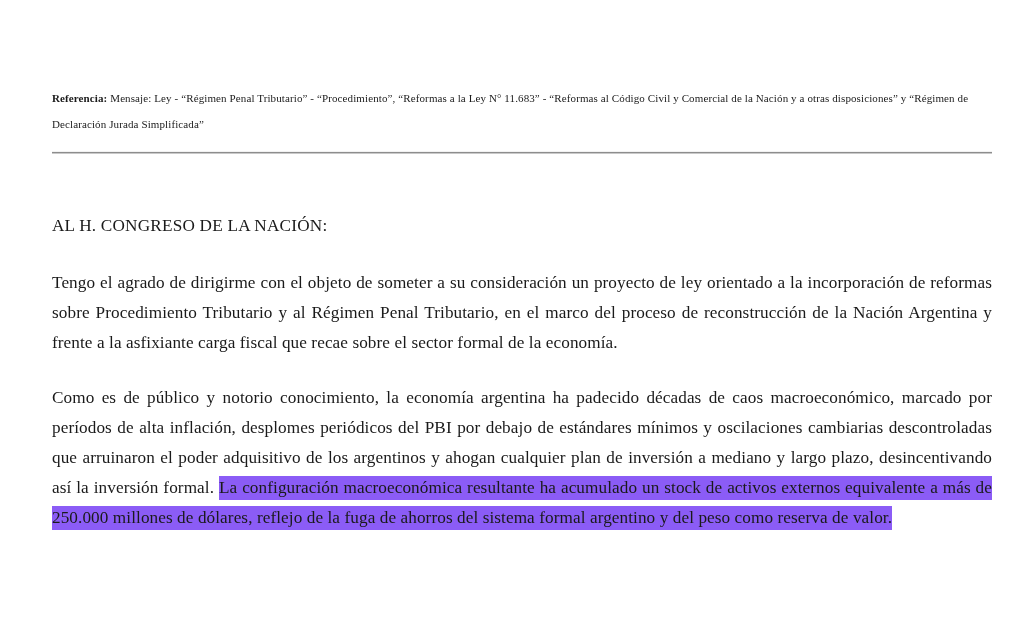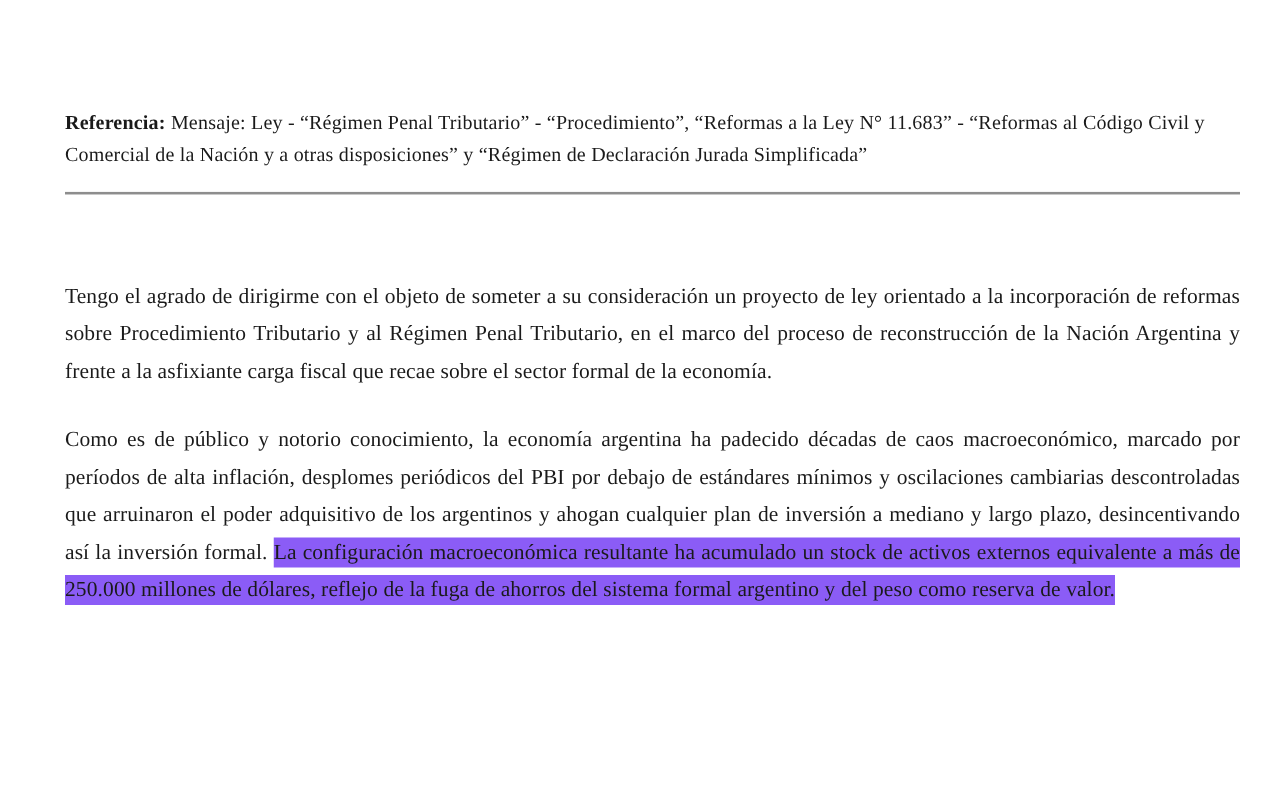--- a/index.html
+++ b/index.html
@@ -26,21 +26,21 @@
   .content {
     position: absolute;
     left: 52px;
     top: 0;
     width: 940px;
   }
 
   
   .reference-block {
     margin-top: 86px;
-    font-size: 16px;
+    font-size: 11px;
     line-height: 25.5px;
     text-align: left;
     color: #1a1a1a;
     letter-spacing: 0.01em;
   }
   .reference-label {
     font-weight: bold;
   }
 
   
@@ -71,21 +71,21 @@
   
   .body-paragraph {
     font-size: 17.2px;
     line-height: 30px;
     text-align: justify;
     text-justify: inter-word;
     color: #1a1a1a;
     letter-spacing: 0.005em;
   }
   .body-paragraph.first {
-    margin-top: 66px;
+    margin-top: 30px;
   }
   .body-paragraph.second {
     margin-top: 25px;
   }
 
   
   .highlight {
     background-color: #8b5cf6;
     box-decoration-break: clone;
     -webkit-box-decoration-break: clone;
@@ -95,19 +95,20 @@
 </head>
 <body>
 
 <div class="page">
   <div class="content">
 
     <p class="reference-block"><span class="reference-label">Referencia:</span><span> Mensaje: Ley - “Régimen Penal Tributario” - “Procedimiento”, “Reformas a la Ley N° 11.683” - “Reformas al Código Civil y Comercial de la Nación y a otras disposiciones” y “Régimen de Declaración Jurada Simplificada”</span></p>
 
     <div class="divider"></div>
 
+    <p class="addressee">AL H. CONGRESO DE LA NACIÓN:</p>
 
     <p class="body-paragraph first">Tengo el agrado de dirigirme con el objeto de someter a su consideración un proyecto de ley orientado a la incorporación de reformas sobre Procedimiento Tributario y al Régimen Penal Tributario, en el marco del proceso de reconstrucción de la Nación Argentina y frente a la asfixiante carga fiscal que recae sobre el sector formal de la economía.</p>
 
     <p class="body-paragraph second"><span>Como es de público y notorio conocimiento, la economía argentina ha padecido décadas de caos macroeconómico, marcado por períodos de alta inflación, desplomes periódicos del PBI por debajo de estándares mínimos y oscilaciones cambiarias descontroladas que arruinaron el poder adquisitivo de los argentinos y ahogan cualquier plan de inversión a mediano y largo plazo, desincentivando así la inversión formal. </span><span class="highlight">La configuración macroeconómica resultante ha acumulado un stock de activos externos equivalente a más de 250.000 millones de dólares, reflejo de la fuga de ahorros del sistema formal argentino y del peso como reserva de valor.</span></p>
 
   </div>
 </div>
 
 </body></html>

